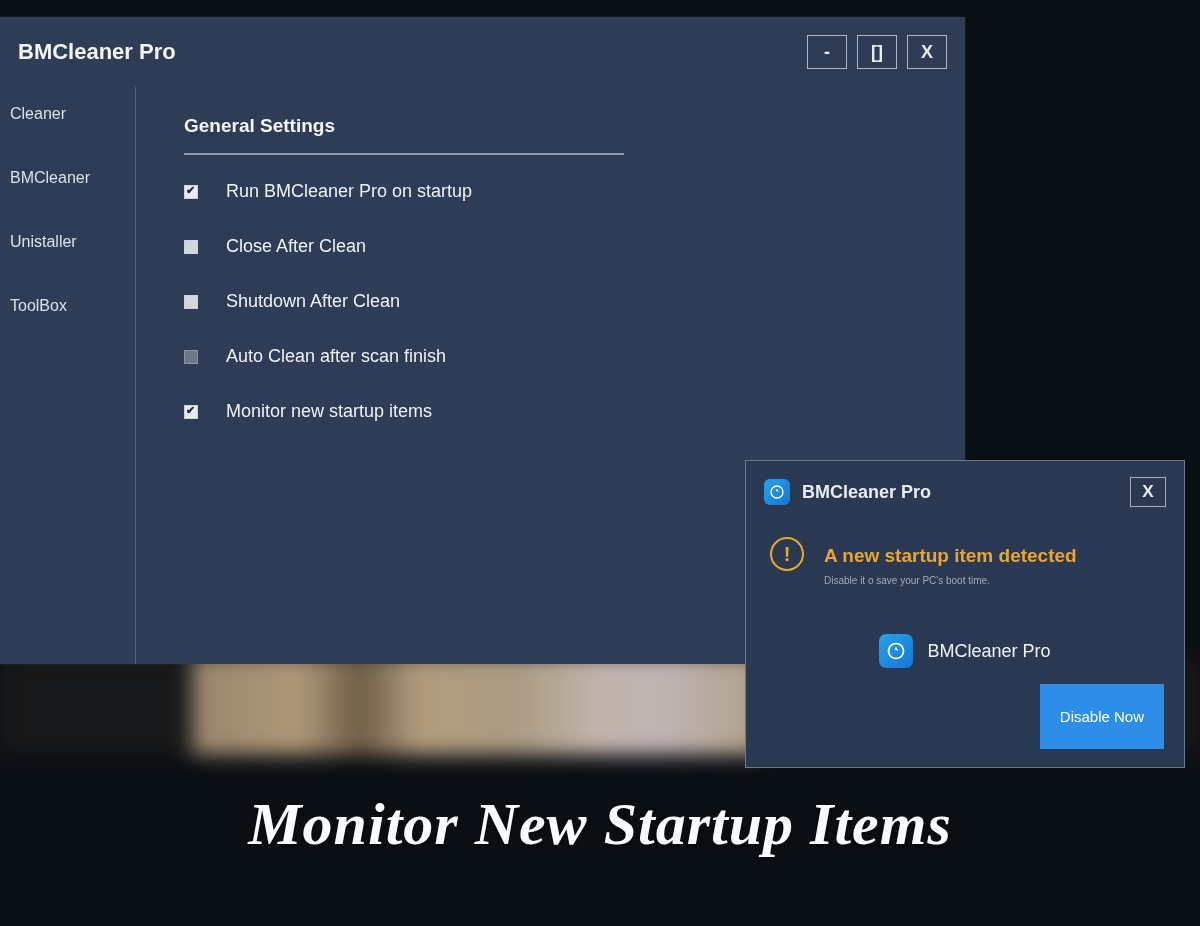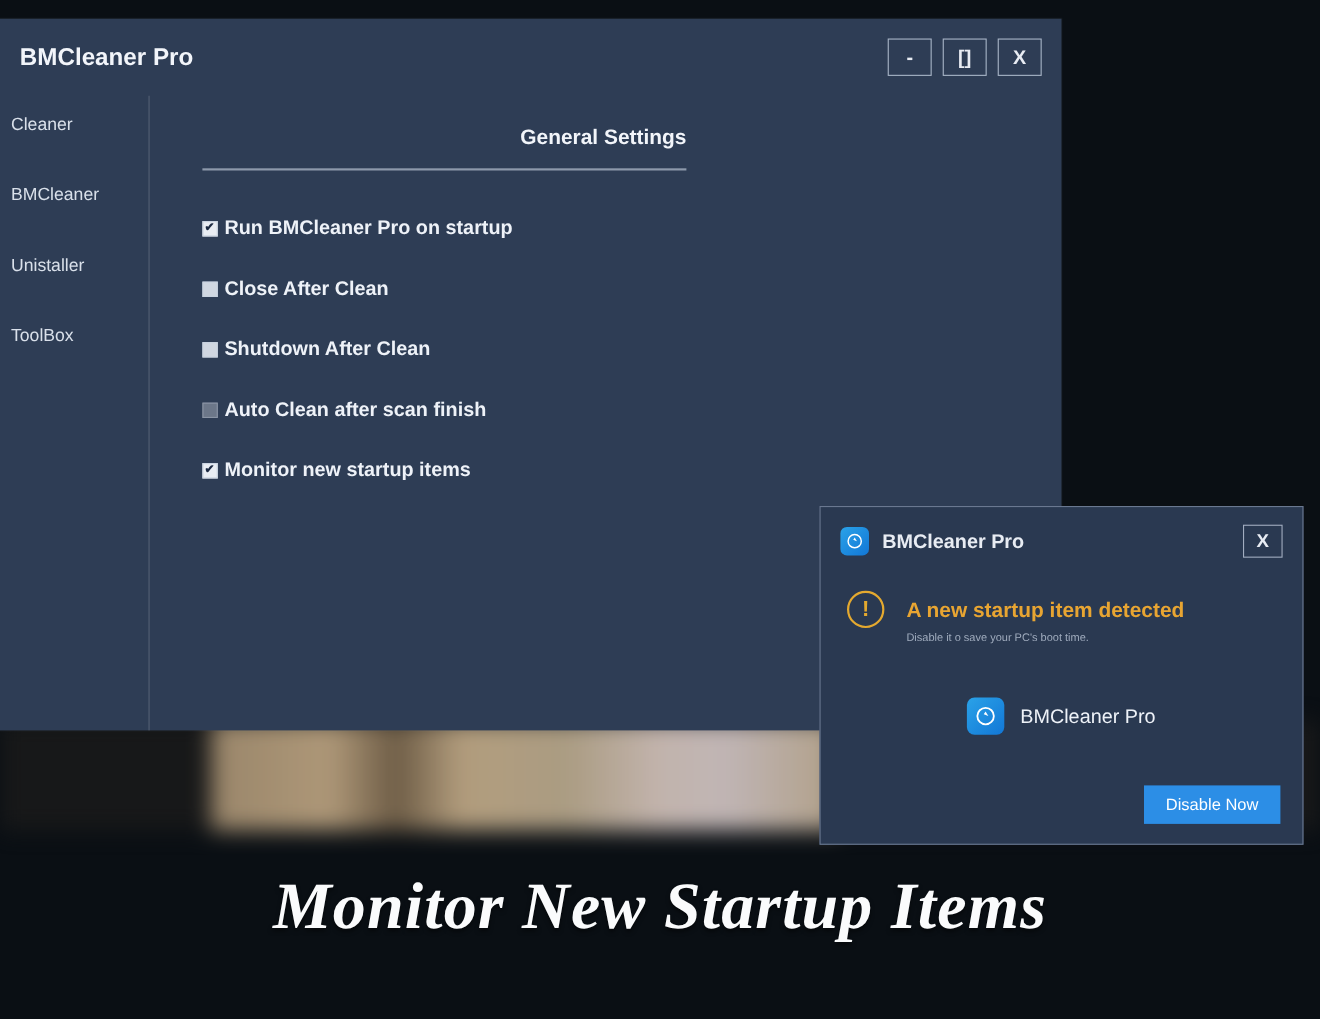--- a/index.html
+++ b/index.html
@@ -70,31 +70,29 @@
     flex: 1;
     padding: 28px 48px;
   }
   .section-title {
     font-size: 19px;
     font-weight: 600;
     color: #f2f5fa;
     padding-bottom: 16px;
     border-bottom: 2px solid #8d99ab;
     width: 440px;
-    margin-bottom: 42px;
-    text-align: right;
+    margin-bottom: 26px;
   }
   .check-row {
     display: flex;
     align-items: center;
-    gap: 6px;
+    gap: 28px;
     margin-bottom: 34px;
     font-size: 18px;
     color: #eef2f8;
-    font-weight: bold;
   }
   .check-row.extra-gap { margin-top: 6px; }
   .cb {
     width: 14px; height: 14px;
     border: 1px solid #c9d3e0;
     background: #e9edf3;
     position: relative;
     flex-shrink: 0;
     cursor: pointer;
   }
@@ -178,21 +176,21 @@
     font-size: 18px; color: #eef2f8;
   }
   .popup-footer {
     position: absolute;
     right: 20px; bottom: 18px;
   }
   .disable-btn {
     background: #2c8ee6;
     color: #fff;
     border: none;
-    padding: 9px 20px;
+    padding: 24px 20px;
     font-size: 15px;
     cursor: pointer;
   }
 
   
   .caption {
     position: absolute;
     left: 0; right: 0;
     top: 790px;
     text-align: center;

